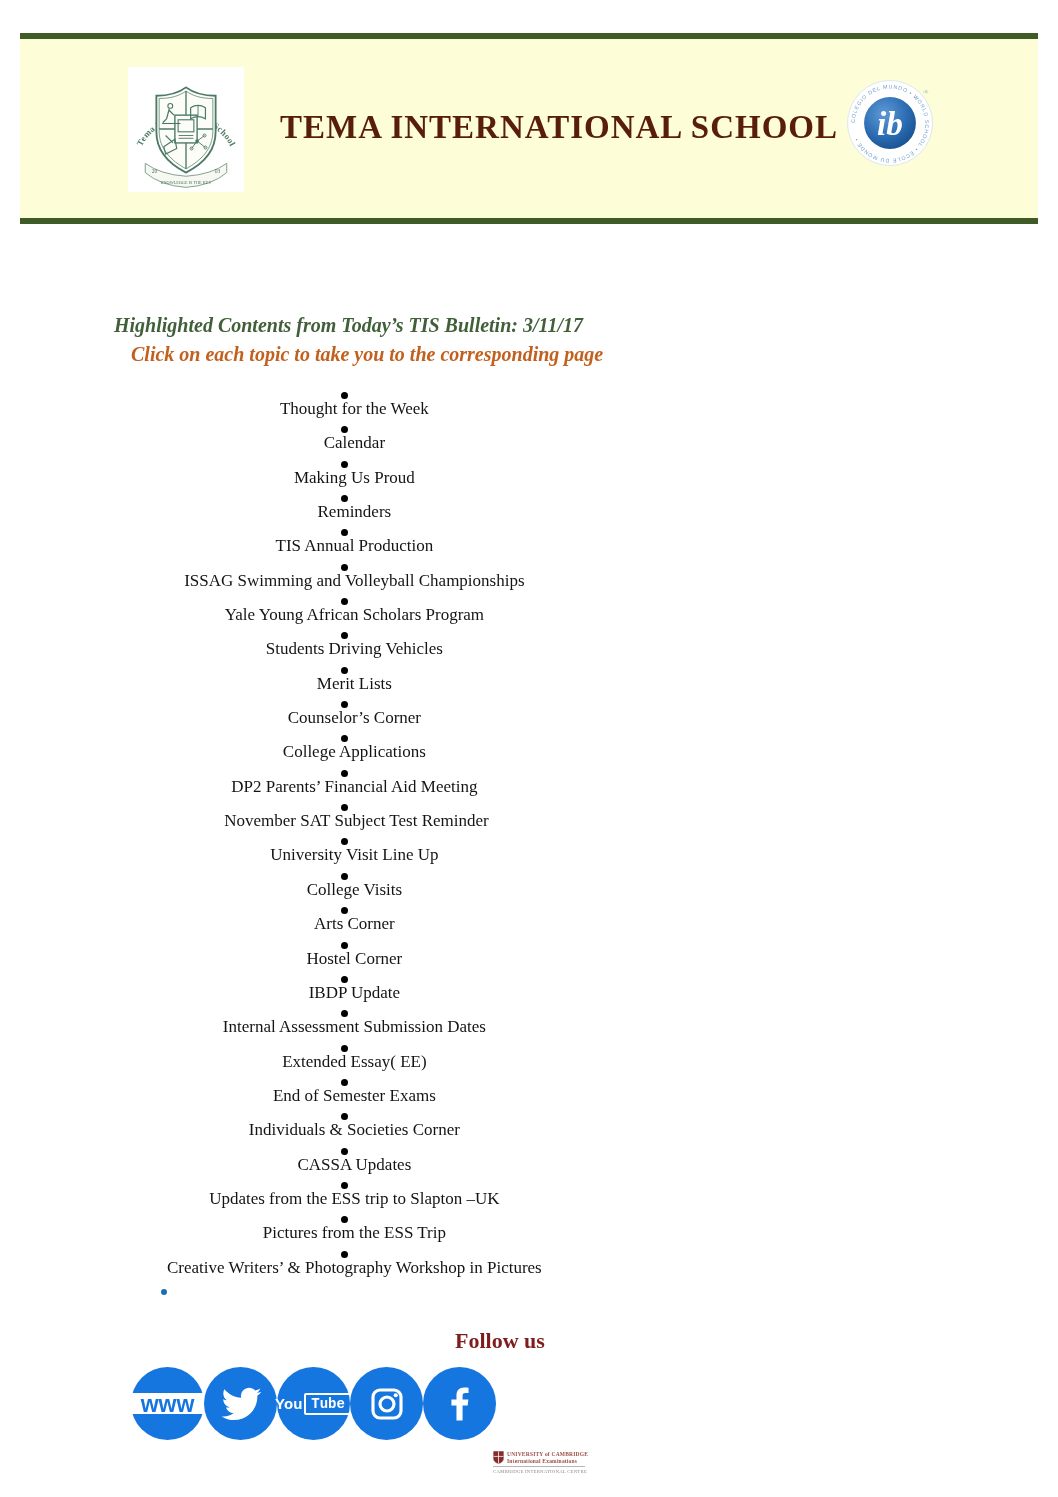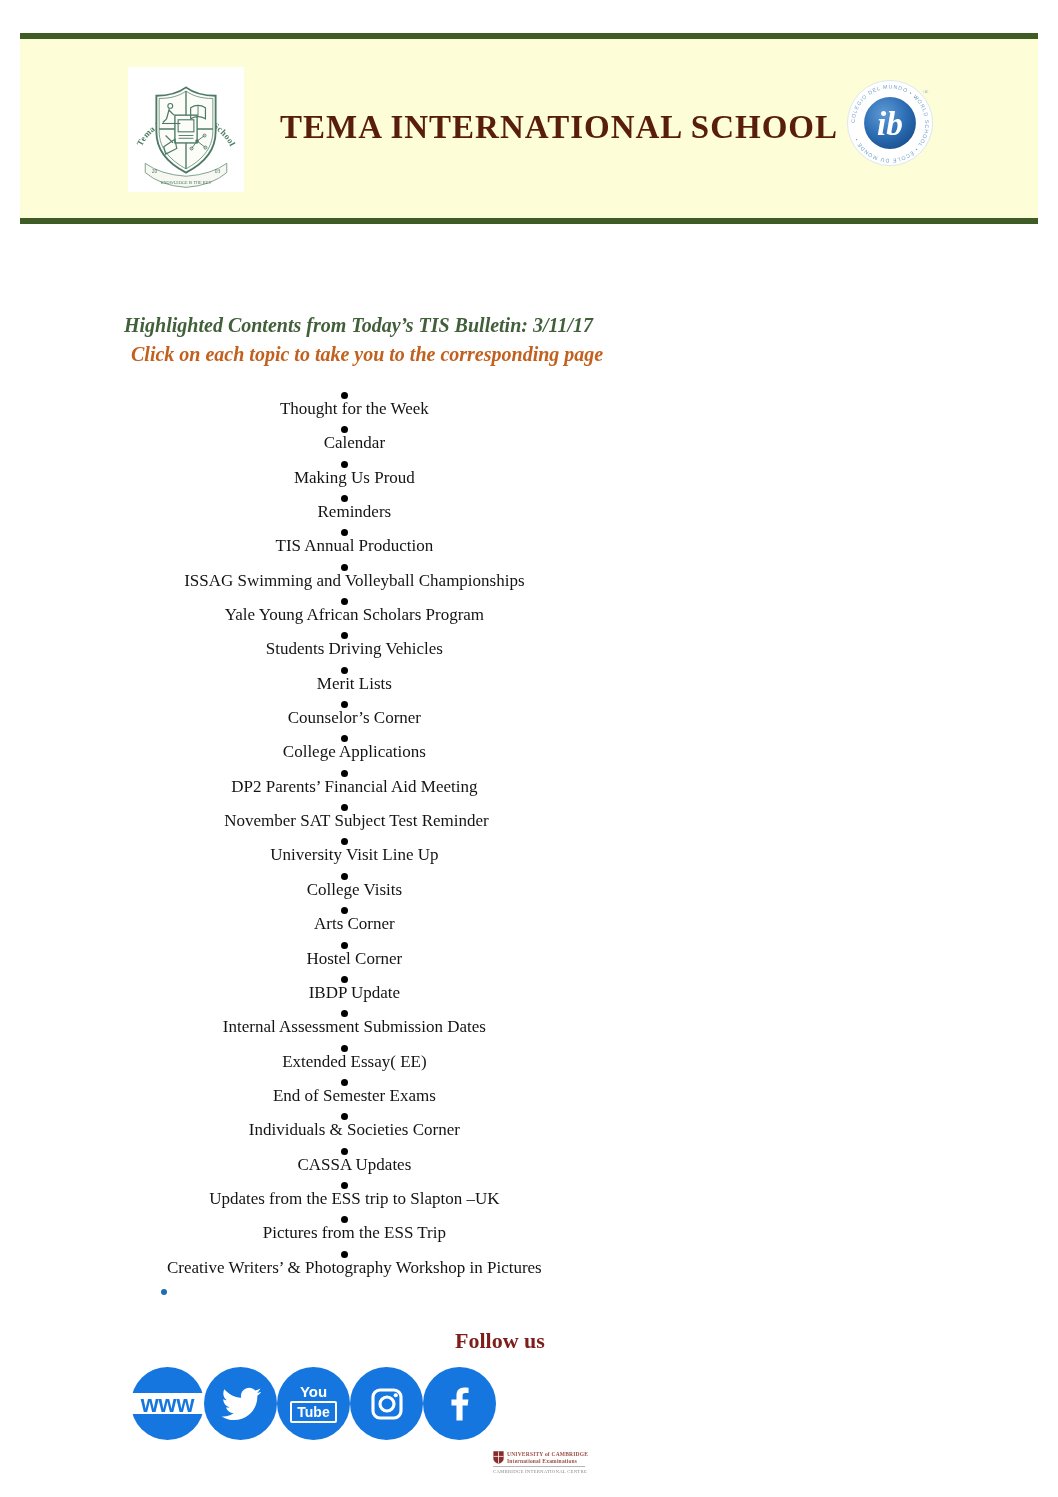--- a/index.html
+++ b/index.html
@@ -12,21 +12,21 @@
   .bar{height:6px;background:#3f5c27;}
   .band{height:179px;background:#fdfdd8;position:relative;}
   .crest-box{position:absolute;left:108px;top:28px;width:116px;height:125px;background:#fff;}
   .school-title{
     position:absolute;left:260px;top:70px;margin:0;
     font-size:33px;font-weight:bold;letter-spacing:1px;color:#591d0d;white-space:nowrap;
   }
   .ib-box{position:absolute;left:826px;top:40px;width:88px;height:88px;}
   
   .h-green{
-    position:absolute;left:124px;top:314px;margin:0;
+    position:absolute;left:114px;top:314px;margin:0;
     font-size:20px;font-weight:bold;font-style:italic;color:#41603a;white-space:pre;
   }
   .h-orange{
     position:absolute;left:131px;top:343px;margin:0;
     font-size:20px;font-weight:bold;font-style:italic;color:#c2611f;white-space:pre;
   }
   
   .topics{position:absolute;left:167px;top:392px;margin:0;padding:0;list-style:none;}
   .topics li{height:34.35px;display:flex;align-items:center;cursor:pointer;flex-direction:column;}
   .bullet-dot{width:7px;height:7px;border-radius:50%;background:#000;margin-right:20px;flex:0 0 auto;}
@@ -44,24 +44,24 @@
   
   .www-band{
     position:absolute;left:-5px;right:-5px;top:26px;height:21px;background:#fff;
     display:flex;align-items:center;justify-content:center;
   }
   .www-band span{
     font-family:"Liberation Sans",sans-serif;font-weight:bold;font-size:23px;line-height:18px;
     color:#1576df;letter-spacing:0;
   }
   
-  .yt-stack{position:absolute;inset:0;display:flex;flex-direction:column;align-items:center;justify-content:center;gap:2px;}
+  .yt-stack{position:absolute;inset:0;display:flex;flex-direction:row;align-items:center;justify-content:center;gap:2px;}
   .yt-you{font-family:"Liberation Sans",sans-serif;font-weight:bold;font-size:15px;color:#fff;line-height:15px;}
   .yt-tube{
-    font-family:Liberation Sans, sans-serif;font-weight:bold;font-size:14px;color:#fff;line-height:14px;
+    font-family:Liberation Mono, monospace;font-weight:bold;font-size:14px;color:#fff;line-height:14px;
     border:2px solid #fff;border-radius:2px;padding:2px 5px;
   }
   
   .cam-badge{position:absolute;left:493px;top:1451px;width:100px;font-family:"Liberation Serif",serif;}
   .cam-top{display:flex;align-items:flex-start;gap:3px;}
   .cam-lines{display:flex;flex-direction:column;gap:1px;}
   .cam-l1{font-size:5.5px;font-weight:bold;color:#9b4f46;letter-spacing:.2px;white-space:nowrap;}
   .cam-l2{font-size:5.5px;font-weight:bold;color:#9b4f46;letter-spacing:.2px;white-space:nowrap;}
   .cam-rule{height:1px;background:#b5b5b5;margin:2px 0 2px 0;width:92px;}
   .cam-centre{font-size:4.8px;color:#8a8a8a;letter-spacing:.2px;white-space:nowrap;text-align:center;width:92px;}

